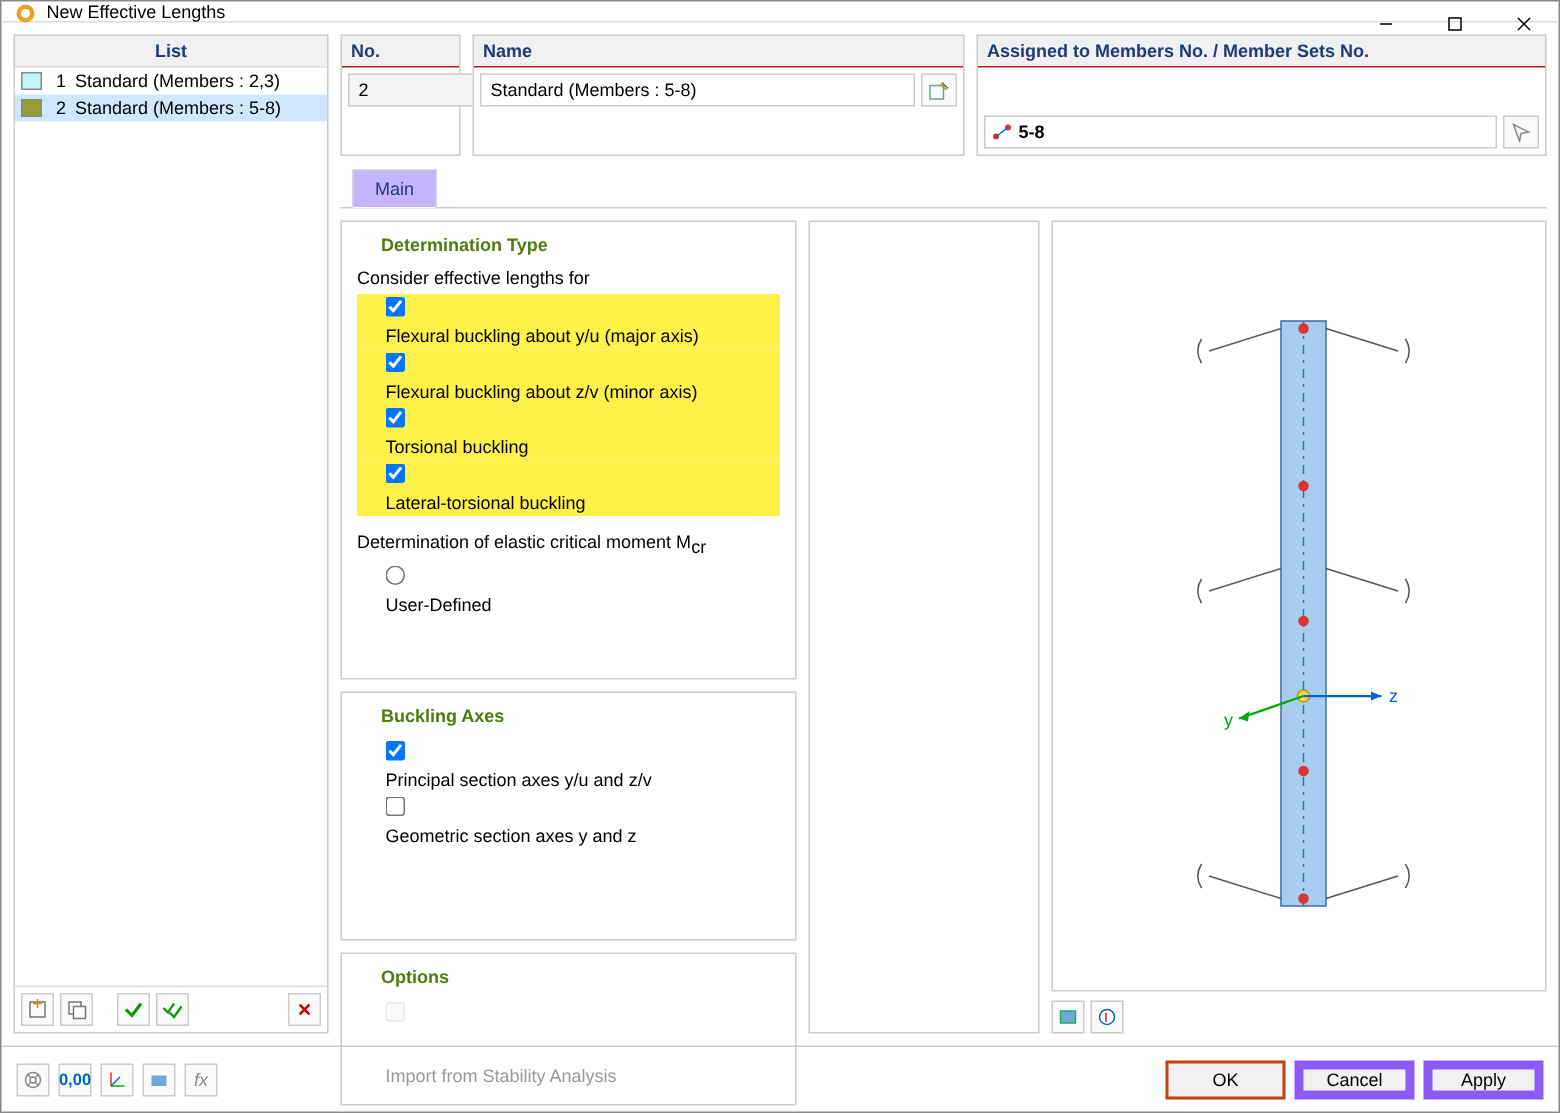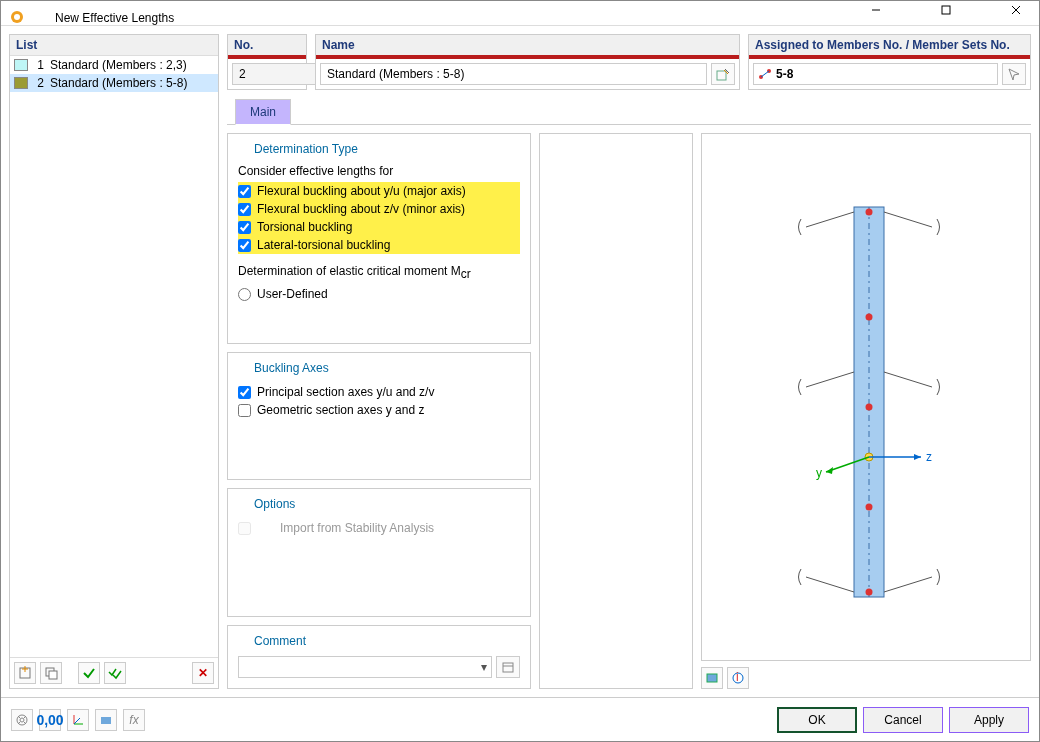--- a/index.html
+++ b/index.html
@@ -1,65 +1,65 @@
 <!DOCTYPE html>
 <html><head>
 <meta charset="utf-8">
 <style>
   * { box-sizing: border-box; font-family: "Segoe UI", Tahoma, sans-serif; font-size: 12px; }
   body { margin: 0; background: #fff; color: #000; }
   .window { width: 1040px; height: 742px; border: 1px solid #888; display: flex; flex-direction: column; }
-  .titlebar { height: 25px; display: flex; align-items: flex-end; padding: 0 0 0 8px; border-bottom: 1px solid #ddd; gap: 24px; }
+  .titlebar { height: 14px; display: flex; align-items: flex-start; padding: 0 0 0 8px; border-bottom: 1px solid #ddd; }
   .titlebar .app-icon { width: 16px; height: 16px; margin-right: 6px; }
   .titlebar .title { flex: 1; }
   .titlebar .winbtn { width: 46px; height: 30px; display: flex; align-items: center; justify-content: center; }
   .body { flex: 1; display: flex; padding: 8px; gap: 8px; min-height: 0; }
   .left-panel { width: 210px; display: flex; flex-direction: column; border: 1px solid #ccc; background: #fff; }
-  .left-header { background: #f0f0f0; color: #1f3a7a; font-weight: bold; padding: 3px 6px; border-bottom: 1px solid #ddd; }
+  .left-header { background: #f0f0f0; color: #1f3a7a; font-weight: bold; padding: 3px 6px; border-bottom: 1px solid #ddd; text-align: center; }
   .list { flex: 1; overflow: auto; }
   .list-row { display: flex; align-items: center; padding: 2px 4px; gap: 6px; }
   .list-row.selected { background: #cfe8ff; }
   .sw { width: 14px; height: 12px; border: 1px solid #888; }
   .sw.cyan { background: #bff6f6; }
   .sw.olive { background: #9b9b34; }
   .idx { width: 10px; text-align: right; }
   .left-toolbar { display: flex; padding: 4px; gap: 4px; border-top: 1px solid #ddd; align-items: center; }
   .tbtn { width: 22px; height: 22px; border: 1px solid #ccc; background: #fafafa; display: flex; align-items: center; justify-content: center; }
   .tbtn.del { margin-left: auto; color: #c00; font-weight: bold; }
   .right-panel { flex: 1; display: flex; flex-direction: column; min-width: 0; }
   .toprow { display: flex; gap: 8px; margin-bottom: 8px; }
   .field { border: 1px solid #ccc; background: #fff; display: flex; flex-direction: column; }
-  .field-header { background: #f0f0f0; color: #1f3a7a; font-weight: bold; padding: 3px 6px; border-bottom: 4px solid #b91c1c; }
+  .field-header { background: #f0f0f0; color: #1f3a7a; font-weight: bold; padding: 3px 6px; border-bottom: 1px solid #b91c1c; }
   .field-body { padding: 4px; display: flex; align-items: center; gap: 4px; }
   .no-field { width: 80px; }
   .name-field { flex: 1; }
-  .assigned-field { width: 283px; }
+  .assigned-field { width: 380px; gap: 28px; }
   .txt { flex: 1; height: 22px; border: 1px solid #ccc; padding: 2px 6px; background: #fff; }
   .txt.ro { background: #f4f4f4; }
   .sbtn { width: 24px; height: 22px; border: 1px solid #ccc; background: #fafafa; display: flex; align-items: center; justify-content: center; }
   .tabs { display: flex; border-bottom: 1px solid #ccc; padding-left: 8px; }
   .tab { padding: 5px 14px; border: 1px solid transparent; position: relative; top: 1px; color: #1f3a7a; }
   .tab.active { background: #c4b5fd; border-color: #ccc; border-bottom-color: #fff; font-weight: normal; }
   .content { flex: 1; display: flex; gap: 8px; min-height: 0; }
   .main-col { width: 304px; display: flex; flex-direction: column; gap: 8px; }
   .mid-col { flex: 1; border: 1px solid #ccc; }
   .preview-col { width: 330px; display: flex; flex-direction: column; gap: 6px; }
   .groupbox { border: 1px solid #ccc; padding: 8px 10px 10px; }
   .groupbox.grow { flex: 1; }
-  .gb-title { color: #0369a1; font-weight: normal; margin-bottom: 8px; padding-left: 16px; }
+  .gb-title { color: #4d7c0f; font-weight: bold; margin-bottom: 8px; padding-left: 16px; }
   .sublabel { margin-bottom: 4px; }
-  .chk-row, .rad-row { display: flex; align-items: flex-end; gap: 6px; padding: 2px 0; }
+  .chk-row, .rad-row { display: flex; align-items: flex-start; gap: 6px; padding: 2px 19px; flex-direction: column; }
   .hl { background: #fff04a; }
   input[type=checkbox], input[type=radio] { margin: 0; }
   .preview { flex: 1; border: 1px solid #ccc; display: flex; align-items: center; justify-content: center; background: #fff; }
   .preview-tb { display: flex; gap: 4px; }
   .bottombar { height: 44px; border-top: 1px solid #ccc; display: flex; align-items: center; padding: 0 10px; gap: 6px; }
   .bottombar .spacer { flex: 1; }
-  .btn { min-width: 80px; height: 26px; border: 1px solid #8b5cf6; background: #f1f1f1; display: flex; align-items: center; justify-content: center; }
-  .btn.default { border: 2px solid #14532d; }
+  .btn { min-width: 80px; height: 26px; border: 6px solid #8b5cf6; background: #f1f1f1; display: flex; align-items: center; justify-content: center; }
+  .btn.default { border: 2px solid #c2410c; }
   .disabled { color: #9a9a9a; gap: 29px; }
   .chk-row.disabled input { opacity: .5; }
   .comment-row { display: flex; gap: 4px; align-items: center; }
   .combo { flex: 1; height: 22px; border: 1px solid #ccc; display: flex; align-items: center; justify-content: flex-end; padding: 0 4px; background: #fff; }
   .combo .arrow { color: #555; }
   .assigned-body { display: flex; align-items: center; gap: 4px; font-weight: bold; }
   .assigned-input { flex: 1; height: 22px; border: 1px solid #ccc; display: flex; align-items: center; padding: 0 4px; gap: 4px; }
 </style>
 </head>
 <body>
@@ -301,21 +301,21 @@
     <div class="tbtn">
         <svg width="14" height="14">
           <circle cx="7" cy="7" r="5" fill="none" stroke="#888"></circle>
           <circle cx="7" cy="7" r="2" fill="none" stroke="#888"></circle>
           <line x1="3" y1="3" x2="5" y2="5" stroke="#888"></line>
           <line x1="11" y1="3" x2="9" y2="5" stroke="#888"></line>
           <line x1="3" y1="11" x2="5" y2="9" stroke="#888"></line>
           <line x1="11" y1="11" x2="9" y2="9" stroke="#888"></line>
         </svg>
       </div>
-    <div class="tbtn" style="color:#06c;font-size:14px;font-weight:bold;">0,00</div>
+    <div class="tbtn" style="color:#06c;font-size:11px;font-weight:bold;">0,00</div>
     <div class="tbtn">
         <svg width="14" height="14">
           <line x1="3" y1="11" x2="3" y2="2" stroke="#d33"></line>
           <line x1="3" y1="11" x2="12" y2="11" stroke="#0a0"></line>
           <line x1="3" y1="11" x2="9" y2="5" stroke="#06c"></line>
         </svg>
       </div>
     <div class="tbtn">
         <svg width="14" height="14">
           <rect x="2" y="4" width="10" height="7" fill="#6fa8dc"></rect>

